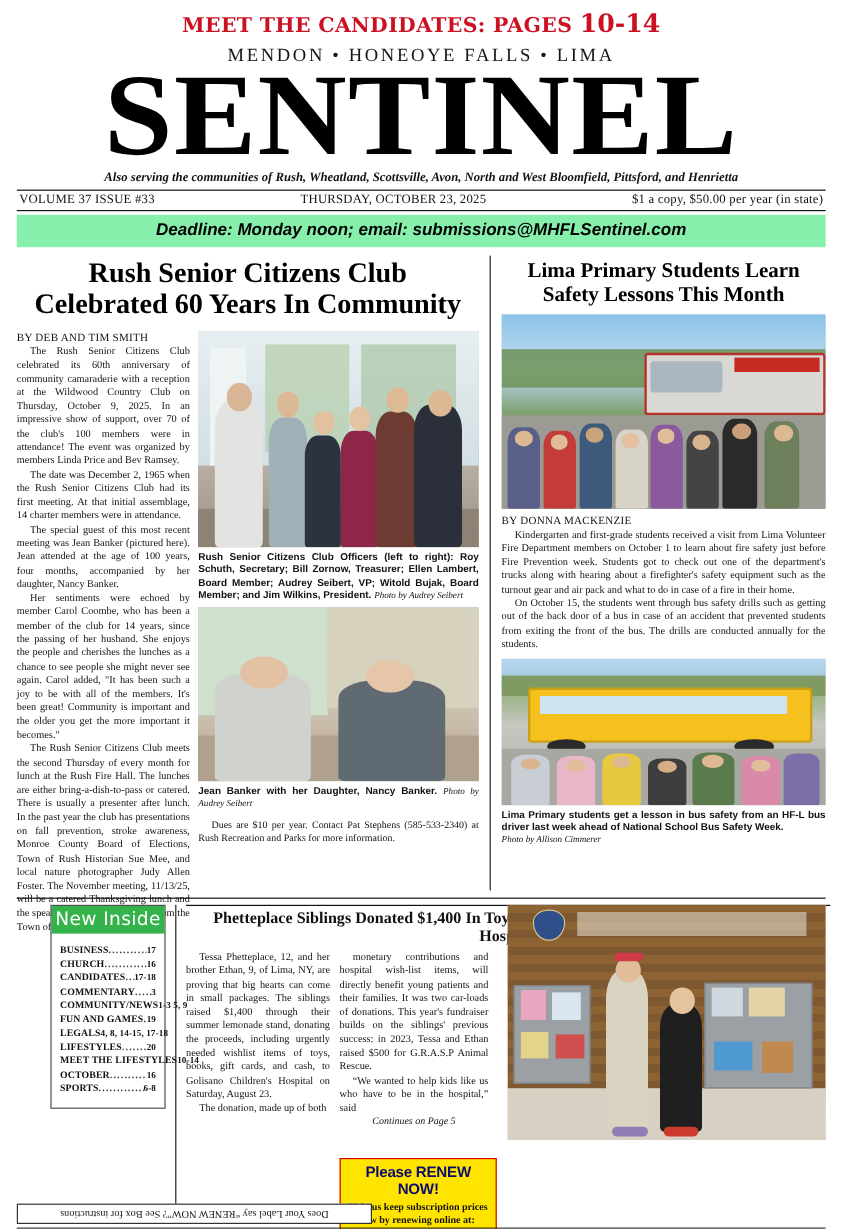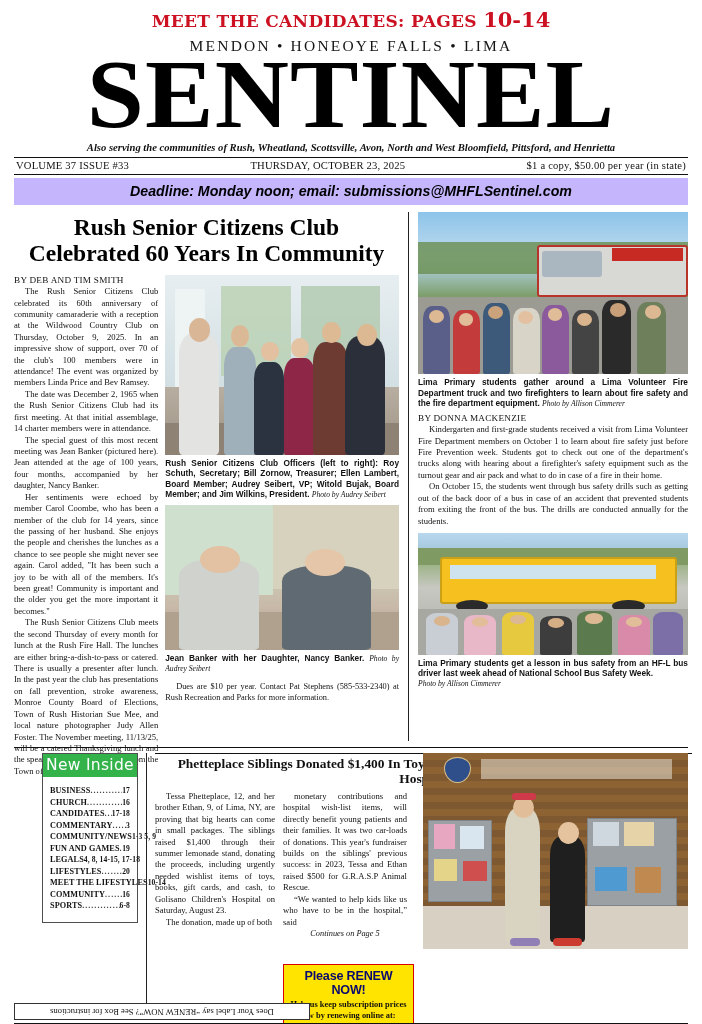--- a/index.html
+++ b/index.html
@@ -57,21 +57,21 @@
     display:flex; justify-content:space-between; align-items:center;
     border-top:1.4px solid #111;
     border-bottom:1.4px solid #111;
     margin-top:4px;
     padding:2px 2px 3px;
     font-size:10.6px;
     letter-spacing:0.2px;
   }
   .volline .mid { font-size:10.6px; }
   .deadline {
-    background:#c4b5fd;
+    background:#86efac;
     text-align:center;
     font-family:"Liberation Sans", sans-serif;
     font-style:italic;
     font-weight:bold;
     font-size:14.2px;
     padding:5px 0 6px;
     margin-top:3px;
     color:#000;
   }
 
@@ -270,20 +270,21 @@
           <div class="body small" style="margin-top:8px">
             <p>Dues are $10 per year.   Contact Pat Stephens (585-533-2340) at Rush Recreation and Parks for more information.</p>
           </div>
         </div>
       </div>
     </div>
 
     <div class="col-div"></div>
 
     <div class="col-right">
+      <div class="hl hl-right">Lima Primary Students Learn Safety Lessons This Month</div>
 
       <div class="ph" style="height:162px">
         <div class="scene p-fire">
           <div style="position:absolute;left:0;top:0;width:100%;height:30%;background:linear-gradient(#8dc4ea,#c3ddee)"></div>
           <div style="position:absolute;left:0;top:18%;width:100%;height:20%;background:#6f9257;opacity:.85"></div>
           <div class="truck" style="left:44%;top:20%;width:56%;height:32%;background:#d8d8d4;border:2px solid #b8342a"></div>
           <div class="truck" style="left:46%;top:24%;width:22%;height:16%;background:#aab7c0"></div>
           <div style="position:absolute;left:72%;top:22%;width:26%;height:8%;background:#c62a22"></div>
           <div style="position:absolute;left:0;top:52%;width:100%;height:48%;background:#9b9b94"></div>
           <div class="fig" style="left:2%;width:10%;height:42%;background:#5a5f8a"></div>
@@ -297,24 +298,20 @@
           <div class="fig" style="left:46%;width:10%;height:43%;background:#8a5a9c"></div>
           <div class="head" style="left:48%;top:59%;width:5.5%;height:8%;background:#e0bc98"></div>
           <div class="fig" style="left:57%;width:10%;height:40%;background:#444"></div>
           <div class="head" style="left:59%;top:62%;width:5.5%;height:8%;background:#d9b48d"></div>
           <div class="fig" style="left:68%;width:11%;height:46%;background:#2a2a2a"></div>
           <div class="head" style="left:71%;top:56%;width:6%;height:8.5%;background:#c99f79"></div>
           <div class="fig" style="left:81%;width:11%;height:45%;background:#6d7f5b"></div>
           <div class="head" style="left:84%;top:57%;width:6%;height:8.5%;background:#dcb893"></div>
         </div>
       </div>
-      <div class="cap capline">
-        <span>Lima Primary students gather around a Lima Volunteer Fire Department truck and two firefighters to learn about fire safety and the fire department equipment.</span>
-        <span class="credit">Photo by Allison Cimmerer</span>
-      </div>
 
       <div class="byline" style="margin-top:5px">BY DONNA MACKENZIE</div>
       <div class="body">
         <p>Kindergarten and first-grade students received a visit from Lima Volunteer Fire Department members on October 1 to learn about fire safety just before Fire Prevention week. Students got to check out one of the department's trucks along with hearing about a firefighter's safety equipment such as the turnout gear and air pack and what to do in case of a fire in their home.</p>
         <p>On October 15, the students went through bus safety drills such as getting out of the back door of a bus in case of an accident that prevented students from exiting the front of the bus. The drills are conducted annually for the students.</p>
       </div>
 
       <div class="ph" style="height:122px;margin-top:6px">
         <div class="scene p-bus">
           <div style="position:absolute;left:0;top:0;width:100%;height:18%;background:linear-gradient(#b8d7ee,#9fc4d8)"></div>
@@ -393,21 +390,21 @@
               <span class="nm">LIFESTYLES</span>
               <span class="dots">..........................</span>
               <span class="pg">20</span>
             </div>
           <div class="ni-row">
               <span class="nm">MEET THE LIFESTYLES</span>
               <span class="dots">.</span>
               <span class="pg">10-14</span>
             </div>
           <div class="ni-row">
-              <span class="nm">COMMUNITY</span>
+              <span class="nm">OCTOBER</span>
               <span class="dots">..........................</span>
               <span class="pg">16</span>
             </div>
           <div class="ni-row">
               <span class="nm">SPORTS</span>
               <span class="dots">..........................</span>
               <span class="pg">6-8</span>
             </div>
         </div>
       </div>

